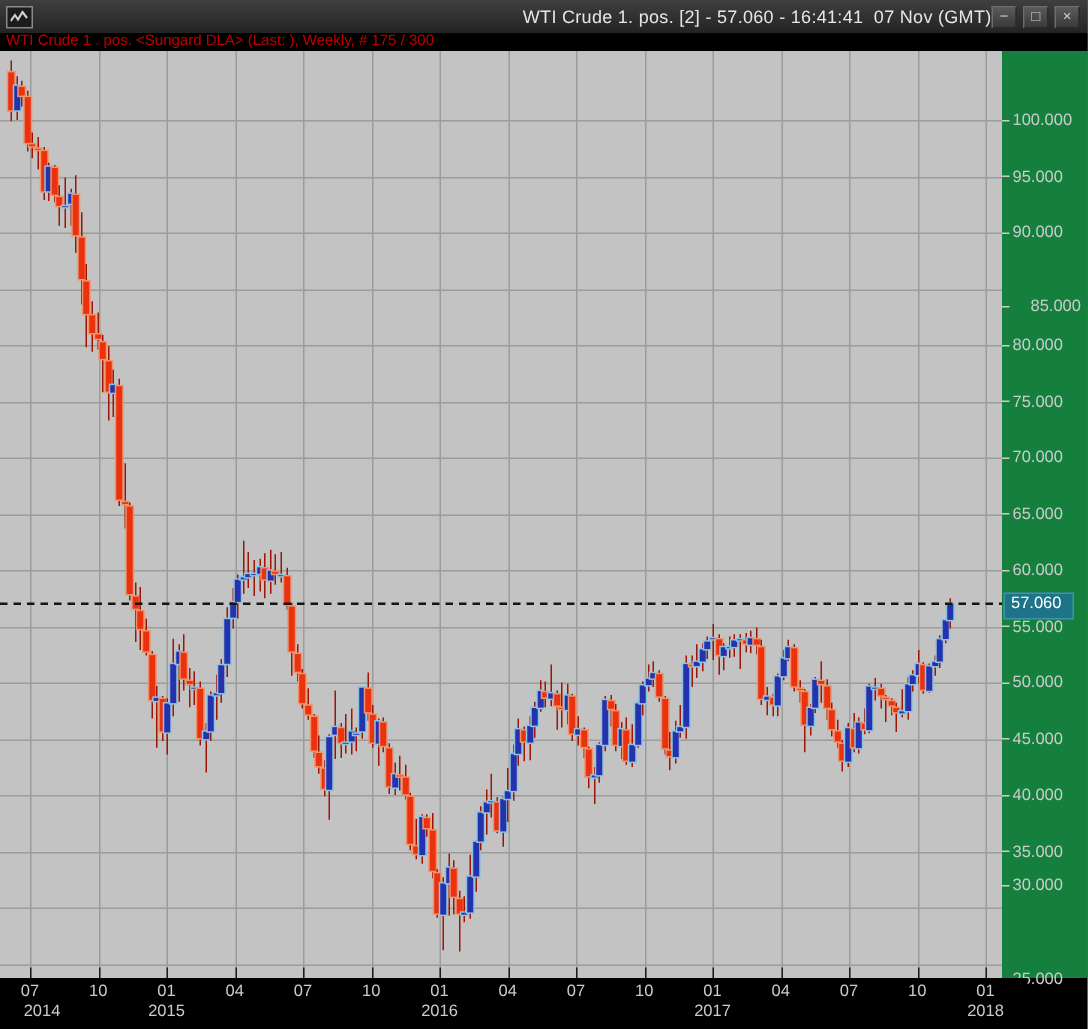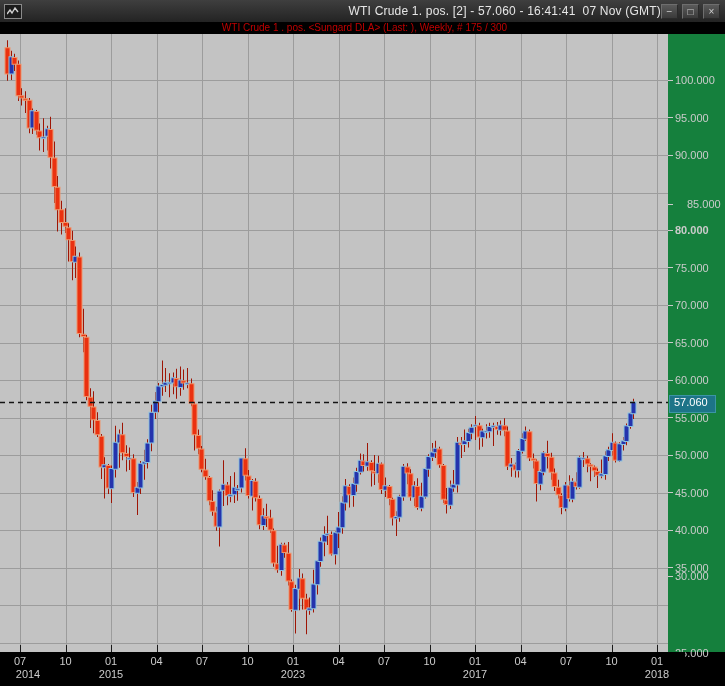--- a/index.html
+++ b/index.html
@@ -28,21 +28,21 @@
   .win-btn{
     width:17px;height:15px;background:linear-gradient(#5a5a5a,#3a3a3a);
     border:1px solid #6e6e6e;border-bottom-color:#2a2a2a;border-right-color:#2a2a2a;
     color:#d0d0d0;font-size:10px;line-height:13px;text-align:center;
     box-sizing:border-box;cursor:default;user-select:none;
   }
   
   .subtitle{
     position:absolute;left:0;top:22px;width:725px;height:12px;background:#000;
     color:#c00000;font-size:10px;line-height:12px;padding-left:4px;
-    white-space:pre;box-sizing:border-box;text-align:center;
+    white-space:pre;box-sizing:border-box;
   }
   
   .plot{
     position:absolute;left:0;top:34px;width:668px;height:618px;background:#c3c3c3;
   }
   .plot svg{display:block;}
   
   .right-axis{
     position:absolute;left:668px;top:34px;width:57px;height:618px;background:#15803d;
   }
@@ -500,21 +500,21 @@
         <span>95.000</span>
       </div>
       <div class="yl" style="top: 115px;">
         <span class="ytick"></span>
         <span>90.000</span>
       </div>
       <div class="yl" style="top: 164px; gap: 12px;">
         <span class="ytick"></span>
         <span>85.000</span>
       </div>
-      <div class="yl" style="top: 190px; font-weight: bold;">
+      <div class="yl" style="top: 190px;">
         <span class="ytick"></span>
         <span>80.000</span>
       </div>
       <div class="yl" style="top: 227.5px;">
         <span class="ytick"></span>
         <span>75.000</span>
       </div>
       <div class="yl" style="top: 265px;">
         <span class="ytick"></span>
         <span>70.000</span>
@@ -540,21 +540,21 @@
         <span>45.000</span>
       </div>
       <div class="yl" style="top: 490px;">
         <span class="ytick"></span>
         <span>40.000</span>
       </div>
       <div class="yl" style="top: 527.5px;">
         <span class="ytick"></span>
         <span>35.000</span>
       </div>
-      <div class="yl" style="top: 536px;">
+      <div class="yl" style="top: 550px;">
         <span class="ytick"></span>
         <span>30.000</span>
       </div>
       <div class="yl" style="top: 613px;">
         <span class="ytick"></span>
         <span>25.000</span>
       </div>
     </div>
 
   <div class="price-tag">57.060</div>
@@ -570,18 +570,18 @@
       <div class="xm" style="left: 338.5px;">04</div>
       <div class="xm" style="left: 384px;">07</div>
       <div class="xm" style="left: 429.5px;">10</div>
       <div class="xm" style="left: 475px;">01</div>
       <div class="xm" style="left: 520.5px;">04</div>
       <div class="xm" style="left: 566px;">07</div>
       <div class="xm" style="left: 611.5px;">10</div>
       <div class="xm" style="left: 657px;">01</div>
       <div class="xy" style="left: 28px;">2014</div>
       <div class="xy" style="left: 111px;">2015</div>
-      <div class="xy" style="left: 293px;">2023</div>
+      <div class="xy" style="left: 293px;">2016</div>
       <div class="xy" style="left: 475px;">2017</div>
       <div class="xy" style="left: 657px;">2018</div>
     </div>
 
 </div>
 
 </body></html>

